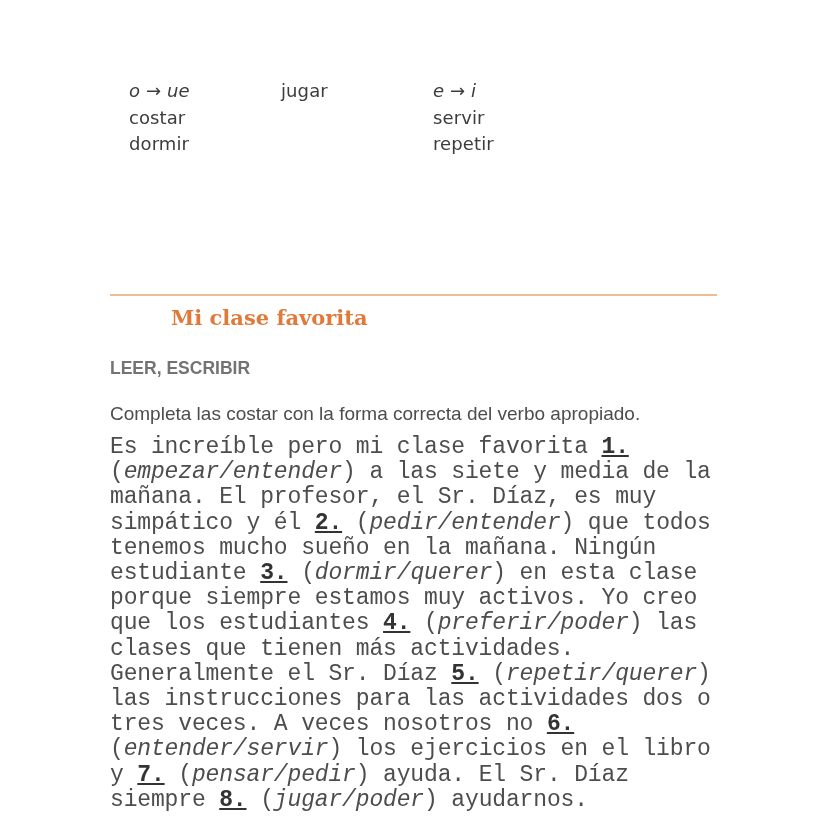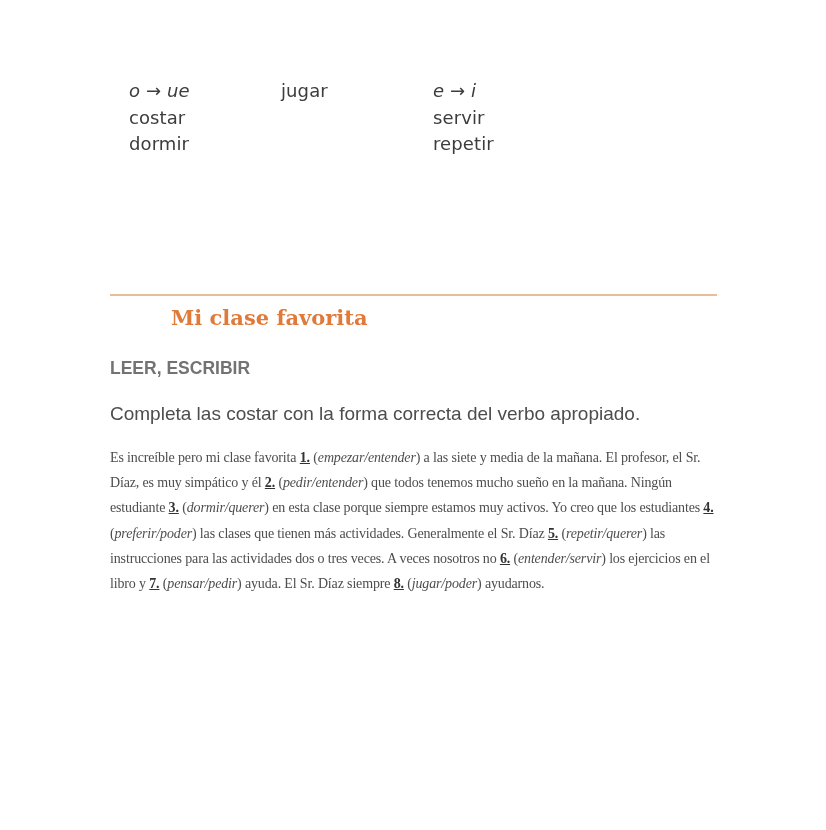--- a/index.html
+++ b/index.html
@@ -64,24 +64,24 @@
       left: 110px;
       top: 403px;
       width: 620px;
       font-family: "Liberation Sans", sans-serif;
       font-size: 19px;
       color: #4d4d4d;
     }
     .passage {
       position: absolute;
       left: 110px;
-      top: 445px;
+      top: 435px;
       width: 612px;
-      font-family: Liberation Serif, serif;
-      font-size: 14px;
+      font-family: Liberation Mono, monospace;
+      font-size: 23px;
       line-height: 25.2px;
       color: #4d4d4d;
       letter-spacing: -0.15px;
     }
     .passage .num {
       font-weight: bold;
       text-decoration: underline;
       color: #333333;
     }
     .passage .opt {

